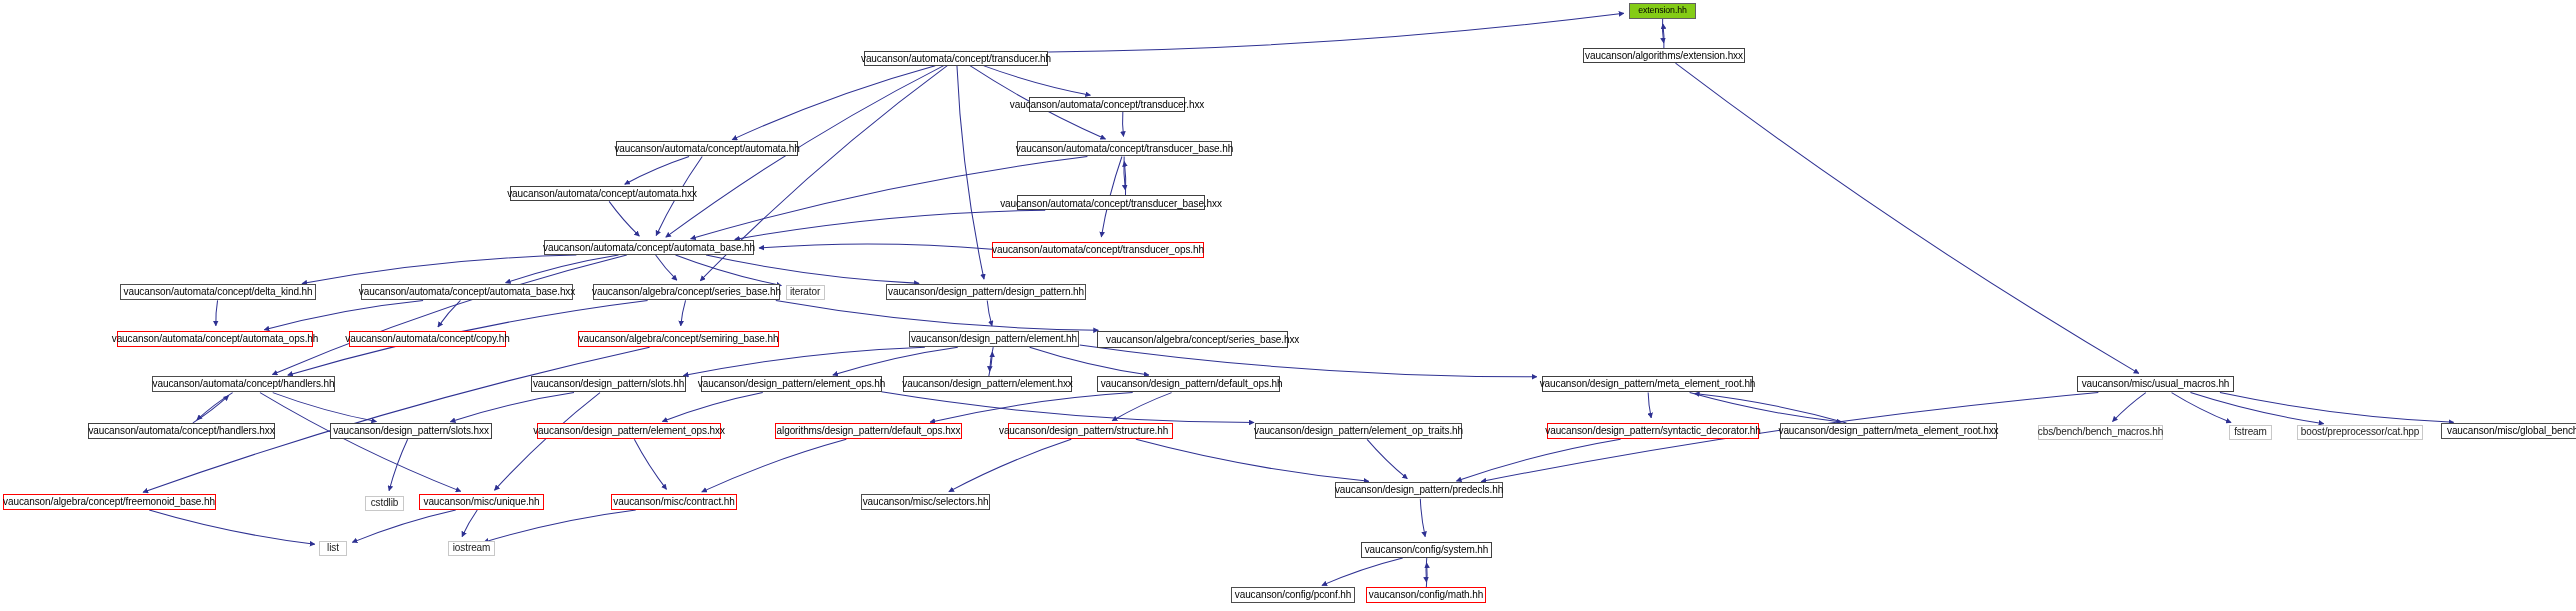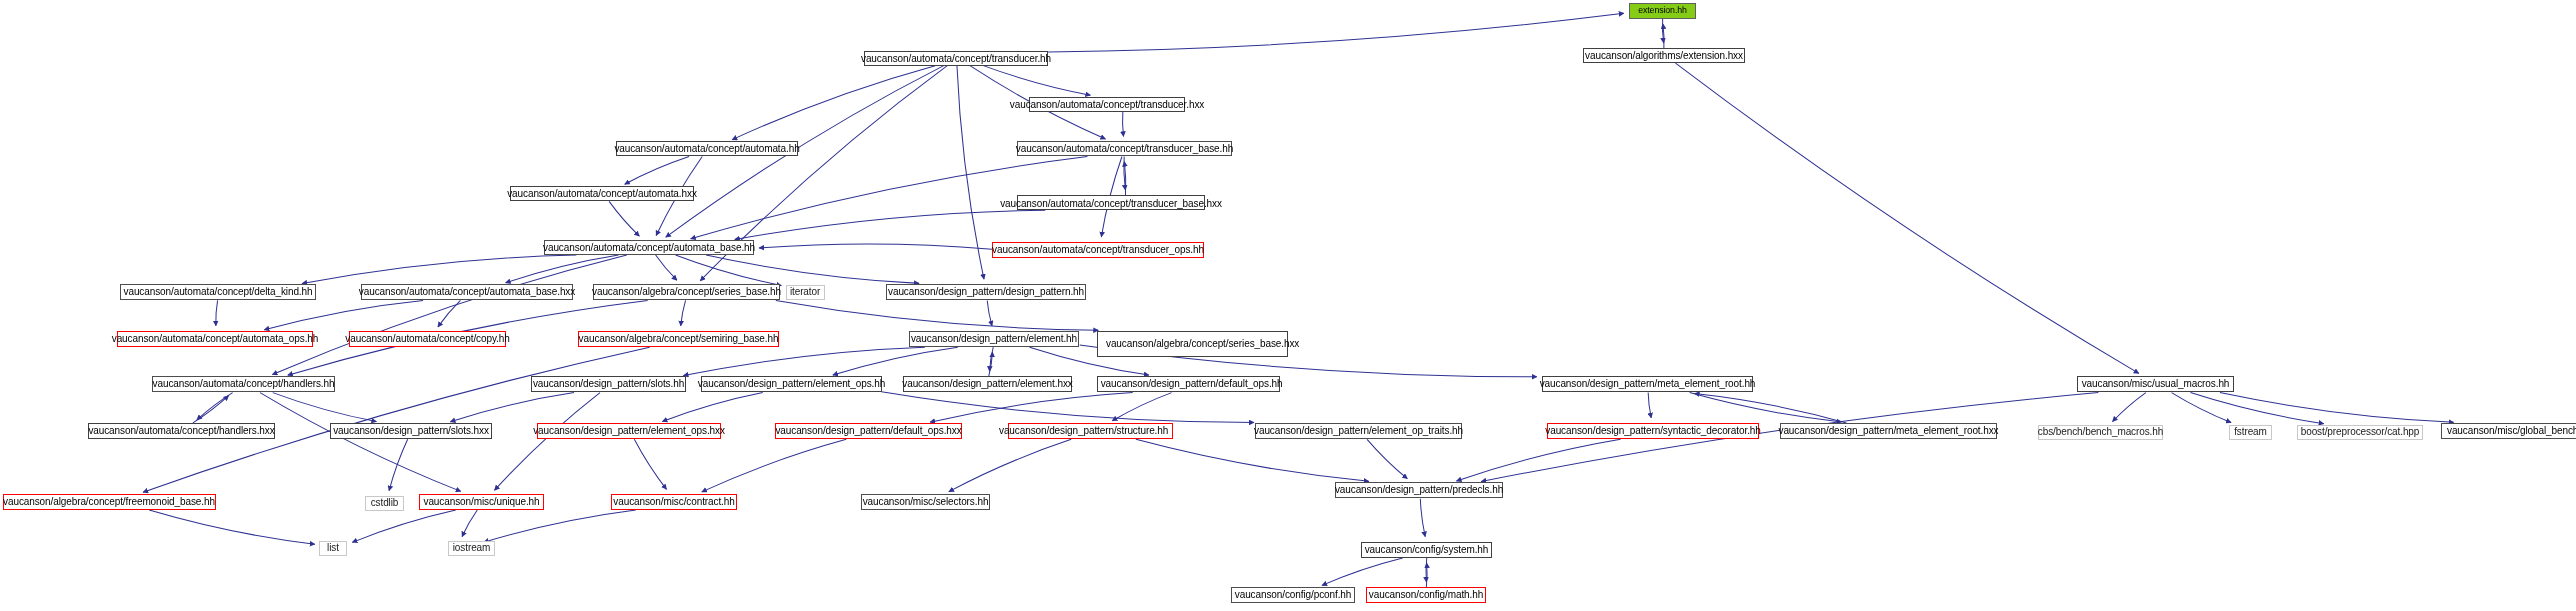--- a/index.html
+++ b/index.html
@@ -173,21 +173,21 @@
       </div>
       <div class="node k-red" style="left: 349px; top: 331px; width: 157px; height: 16.4px;">
         <span>vaucanson/automata/concept/copy.hh</span>
       </div>
       <div class="node k-red" style="left: 578px; top: 331px; width: 201px; height: 16.4px;">
         <span>vaucanson/algebra/concept/semiring_base.hh</span>
       </div>
       <div class="node k-dark" style="left: 909px; top: 331px; width: 170px; height: 16.4px;">
         <span>vaucanson/design_pattern/element.hh</span>
       </div>
-      <div class="node k-plain" style="left: 1097px; top: 331px; width: 191px; height: 26px; padding-left: 24px;">
+      <div class="node k-plain" style="left: 1097px; top: 331px; width: 191px; height: 17px; padding-left: 24px;">
         <span>vaucanson/algebra/concept/series_base.hxx</span>
       </div>
       <div class="node k-dark" style="left: 152px; top: 376px; width: 183px; height: 16.4px;">
         <span>vaucanson/automata/concept/handlers.hh</span>
       </div>
       <div class="node k-plain" style="left: 531px; top: 376px; width: 155px; height: 16.4px;">
         <span>vaucanson/design_pattern/slots.hh</span>
       </div>
       <div class="node k-plain" style="left: 701px; top: 376px; width: 181px; height: 16.4px;">
         <span>vaucanson/design_pattern/element_ops.hh</span>
@@ -207,21 +207,21 @@
       <div class="node k-plain" style="left: 88px; top: 423px; width: 187px; height: 16.4px;">
         <span>vaucanson/automata/concept/handlers.hxx</span>
       </div>
       <div class="node k-plain" style="left: 330px; top: 423px; width: 162px; height: 16.4px;">
         <span>vaucanson/design_pattern/slots.hxx</span>
       </div>
       <div class="node k-red" style="left: 537px; top: 423px; width: 184px; height: 16.4px;">
         <span>vaucanson/design_pattern/element_ops.hxx</span>
       </div>
       <div class="node k-red" style="left: 775px; top: 423px; width: 187px; height: 16.4px;">
-        <span>vaucanson/design_pattern/default_ops.hxx</span>
+        <span>algorithms/design_pattern/default_ops.hxx</span>
       </div>
       <div class="node k-red" style="left: 1008px; top: 423px; width: 165px; height: 16.4px; justify-content: flex-end;">
         <span>vaucanson/design_pattern/structure.hh</span>
       </div>
       <div class="node k-dark" style="left: 1255px; top: 423px; width: 207px; height: 16.4px;">
         <span>vaucanson/design_pattern/element_op_traits.hh</span>
       </div>
       <div class="node k-red" style="left: 1547px; top: 423px; width: 212px; height: 16.4px;">
         <span>vaucanson/design_pattern/syntactic_decorator.hh</span>
       </div>

